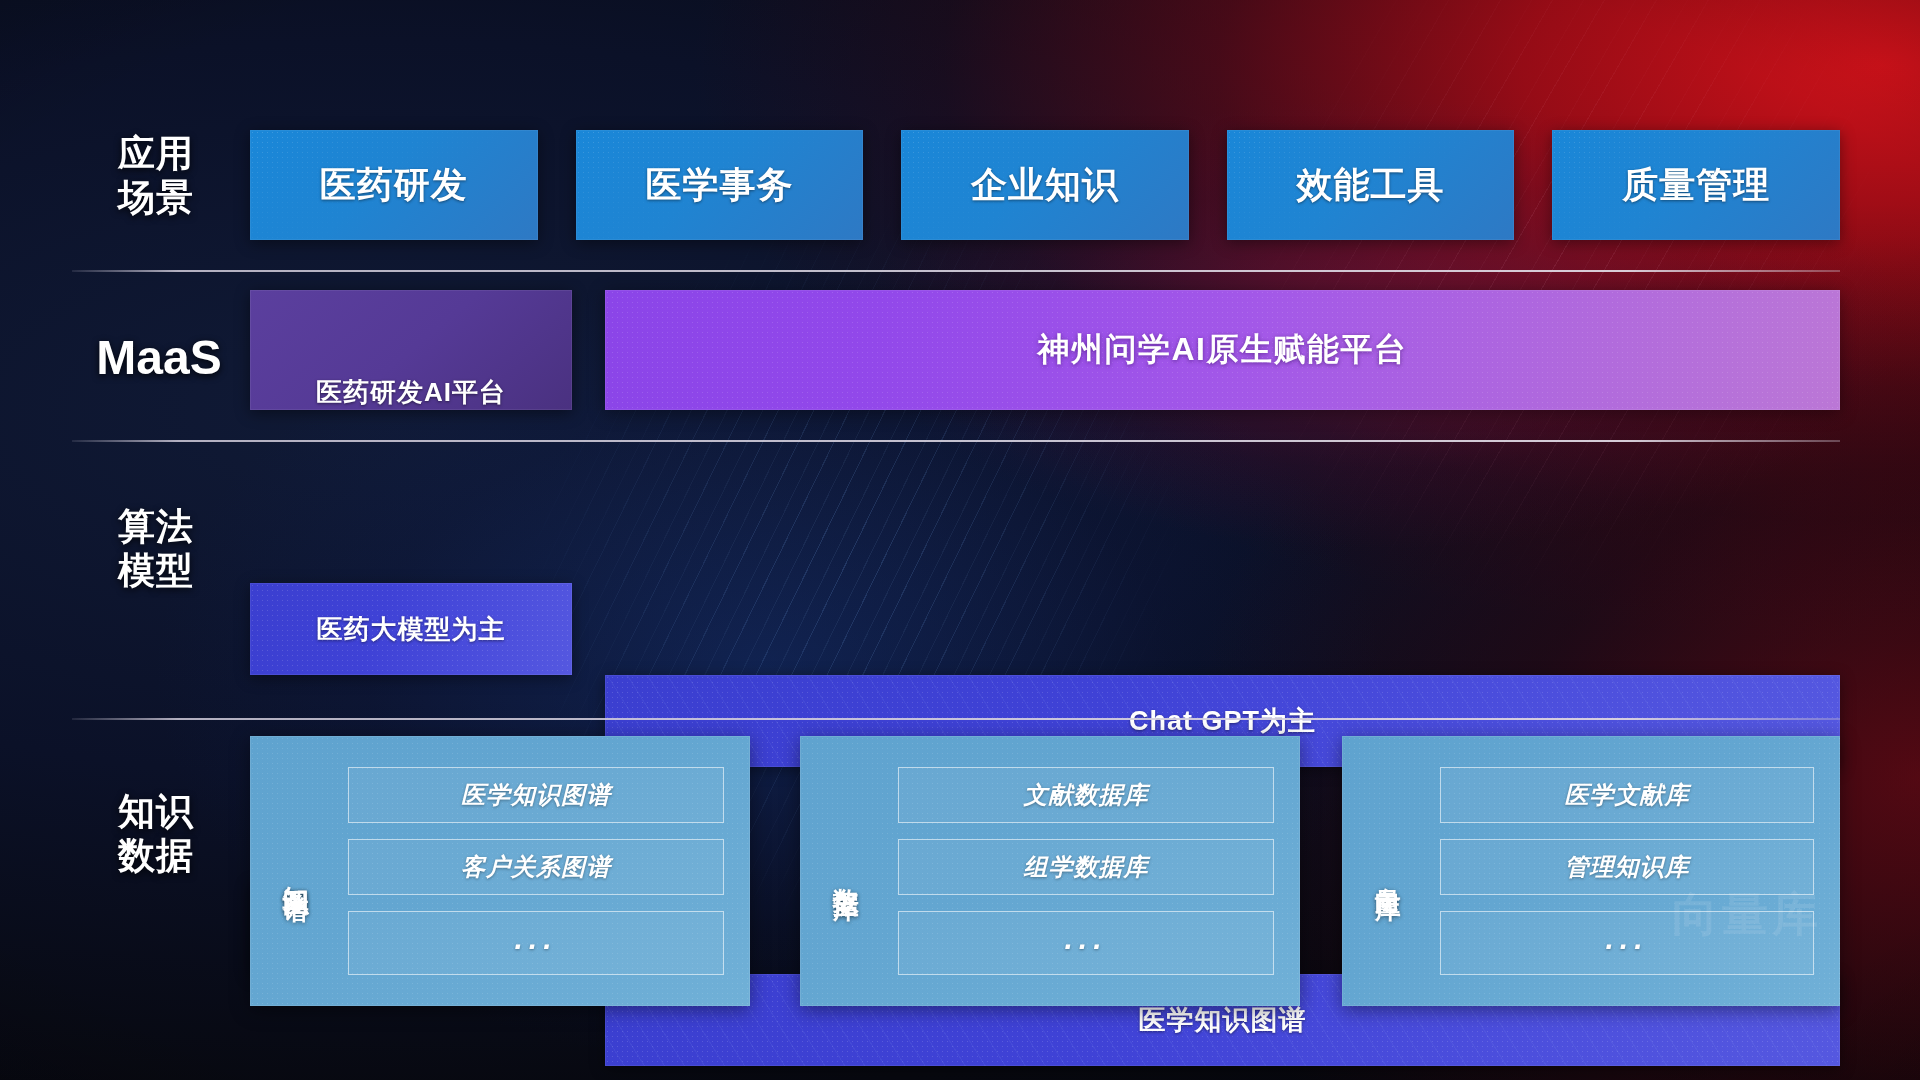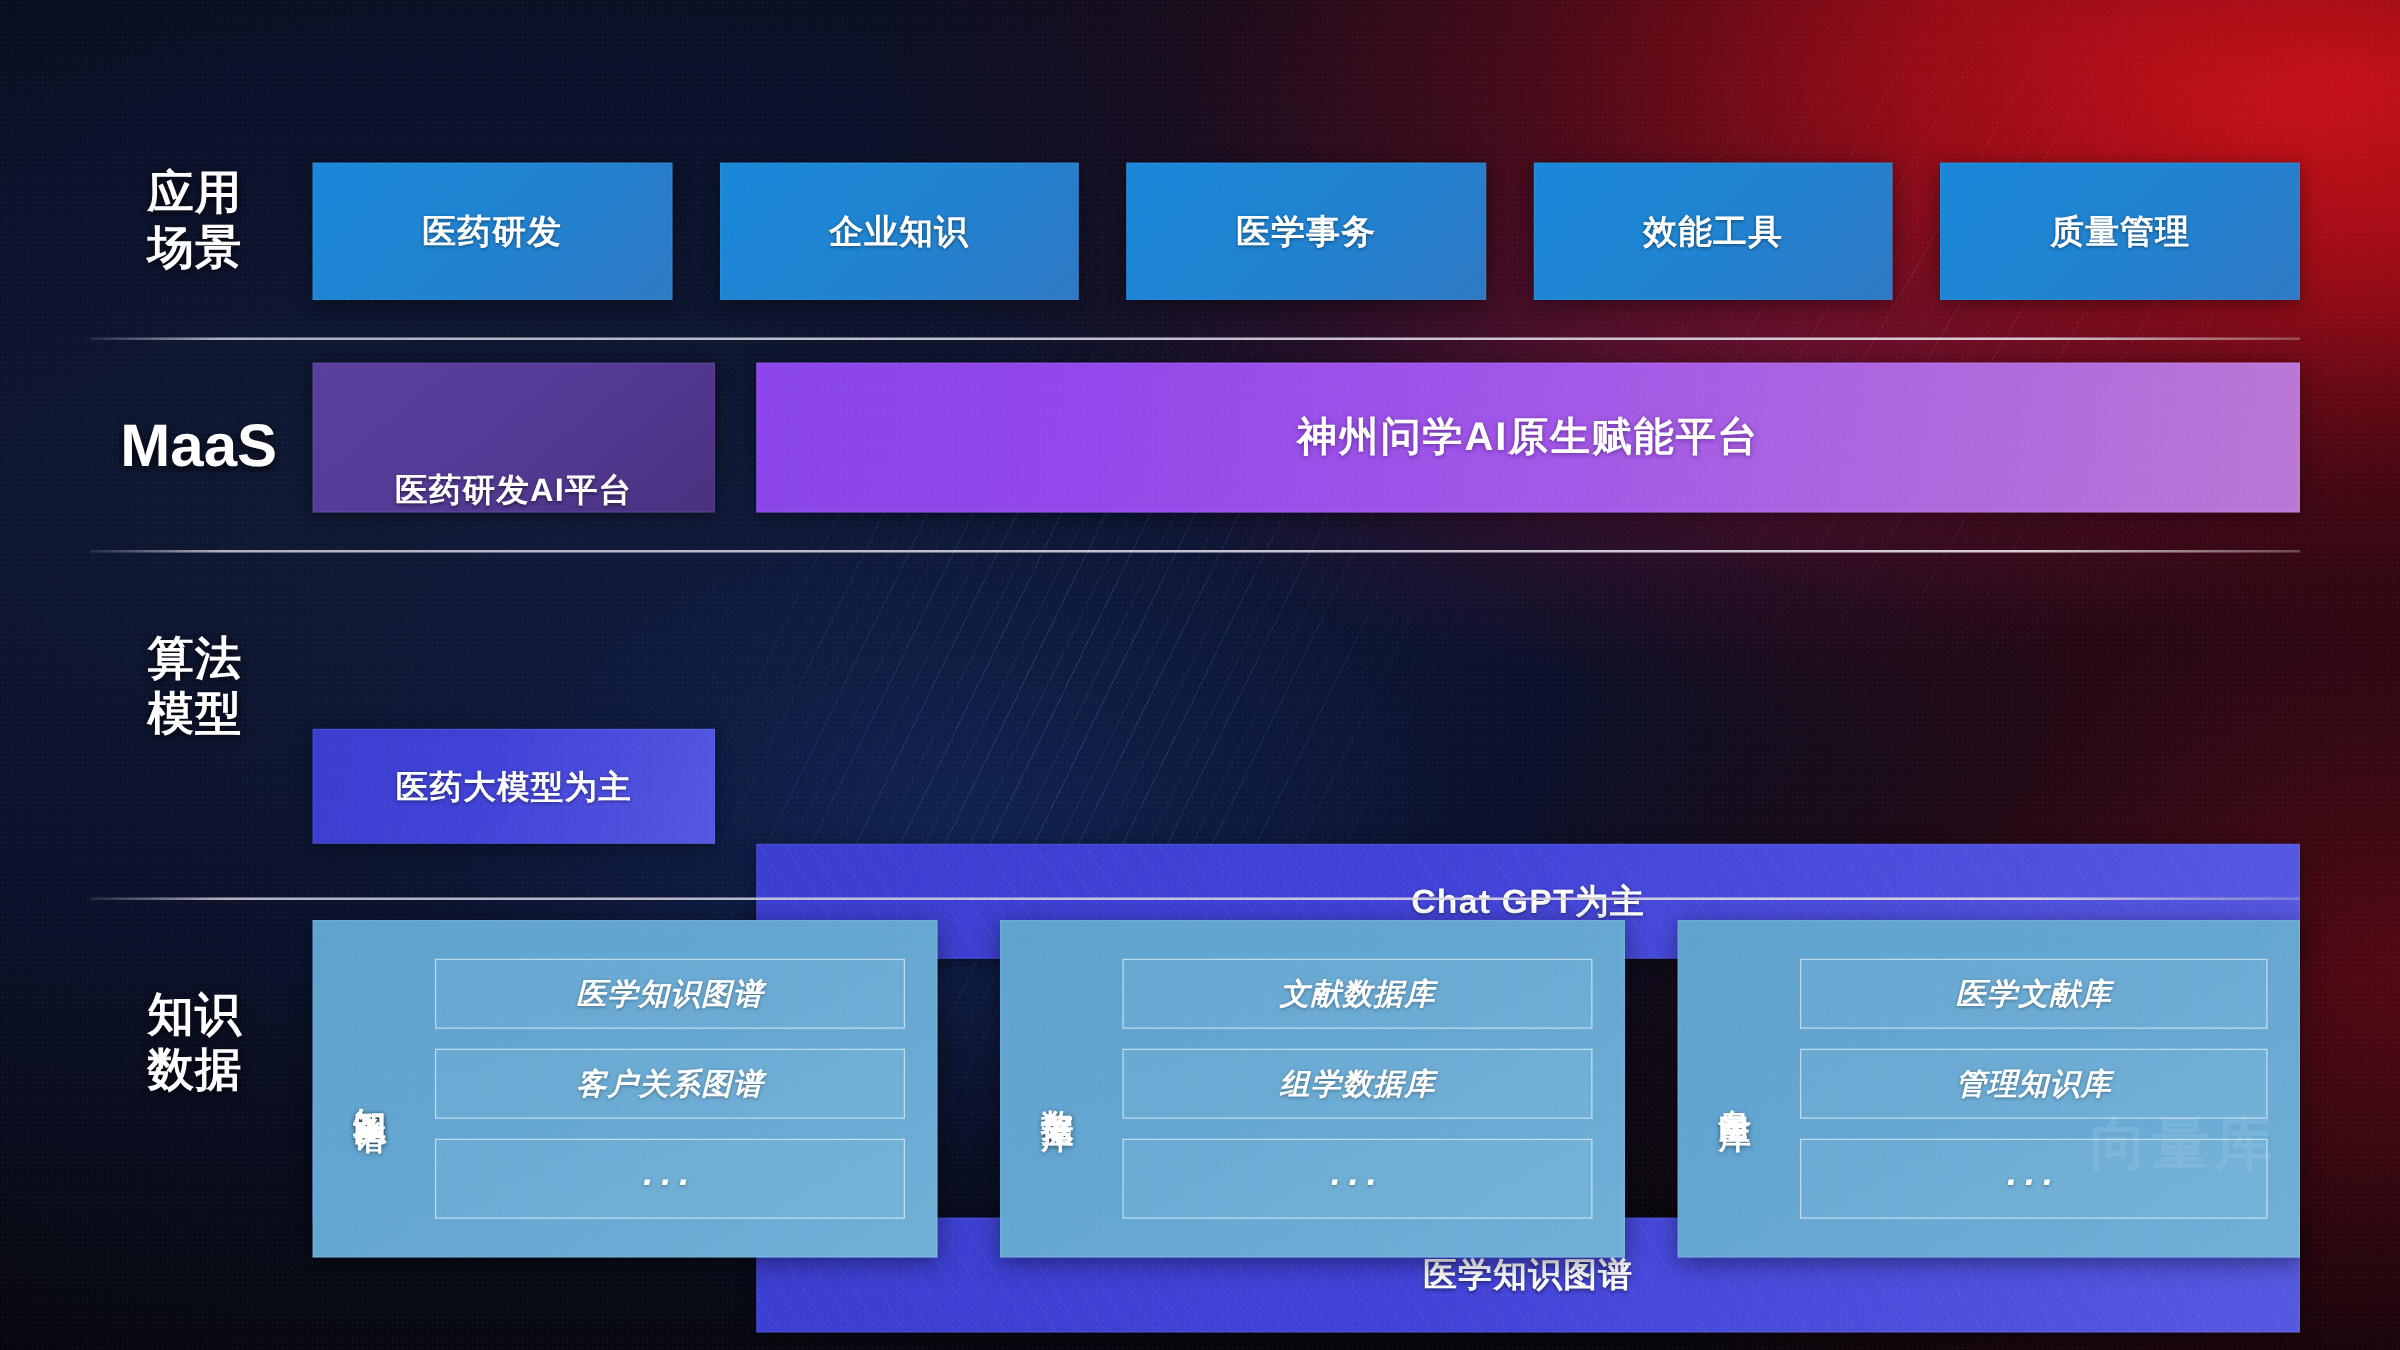--- a/index.html
+++ b/index.html
@@ -60,21 +60,21 @@
 
   .lbl-app{left:96px;top:132px;width:120px;font-size:37px;}
   .lbl-maas{left:84px;top:330px;width:150px;font-size:48px;letter-spacing:0;}
   .lbl-alg{left:96px;top:505px;width:120px;font-size:37px;}
   .lbl-know{left:96px;top:790px;width:120px;font-size:37px;}
 
   
   .row1{position:absolute;left:250px;top:130px;width:1590px;height:110px;
     display:flex;gap:38px;}
   .scenario{flex:1;display:flex;align-items:center;justify-content:center;
-    color:#fff;font-size:27px;font-weight:bold;letter-spacing:1px;
+    color:#fff;font-size:36px;font-weight:bold;letter-spacing:1px;
     background:linear-gradient(135deg,#1a87d8 0%,#1f84d2 45%,#2e79c4 100%);
     box-shadow:0 3px 14px rgba(0,0,0,.42), inset 0 0 0 1px rgba(255,255,255,.06);
     text-shadow:0 1px 3px rgba(0,0,0,.45);position:relative;overflow:hidden;}
   .scenario .sheen{position:absolute;inset:0;opacity:.30;
     background-image:radial-gradient(rgba(255,255,255,.55) .6px, rgba(0,0,0,0) .7px);
     background-size:5px 5px;
     -webkit-mask-image:linear-gradient(150deg,#000 0%,rgba(0,0,0,.25) 38%,rgba(0,0,0,0) 62%);
             mask-image:linear-gradient(150deg,#000 0%,rgba(0,0,0,.25) 38%,rgba(0,0,0,0) 62%);}
 
   
@@ -163,25 +163,25 @@
       <div>场景</div>
     </div>
 
     <div class="row1">
       <div class="scenario">
         <span class="sheen"></span>
         <span>医药研发</span>
       </div>
       <div class="scenario">
         <span class="sheen"></span>
+        <span>医学事务</span>
+      </div>
+      <div class="scenario">
+        <span class="sheen"></span>
         <span>企业知识</span>
-      </div>
-      <div class="scenario">
-        <span class="sheen"></span>
-        <span>医学事务</span>
       </div>
       <div class="scenario">
         <span class="sheen"></span>
         <span>效能工具</span>
       </div>
       <div class="scenario">
         <span class="sheen"></span>
         <span>质量管理</span>
       </div>
     </div>

